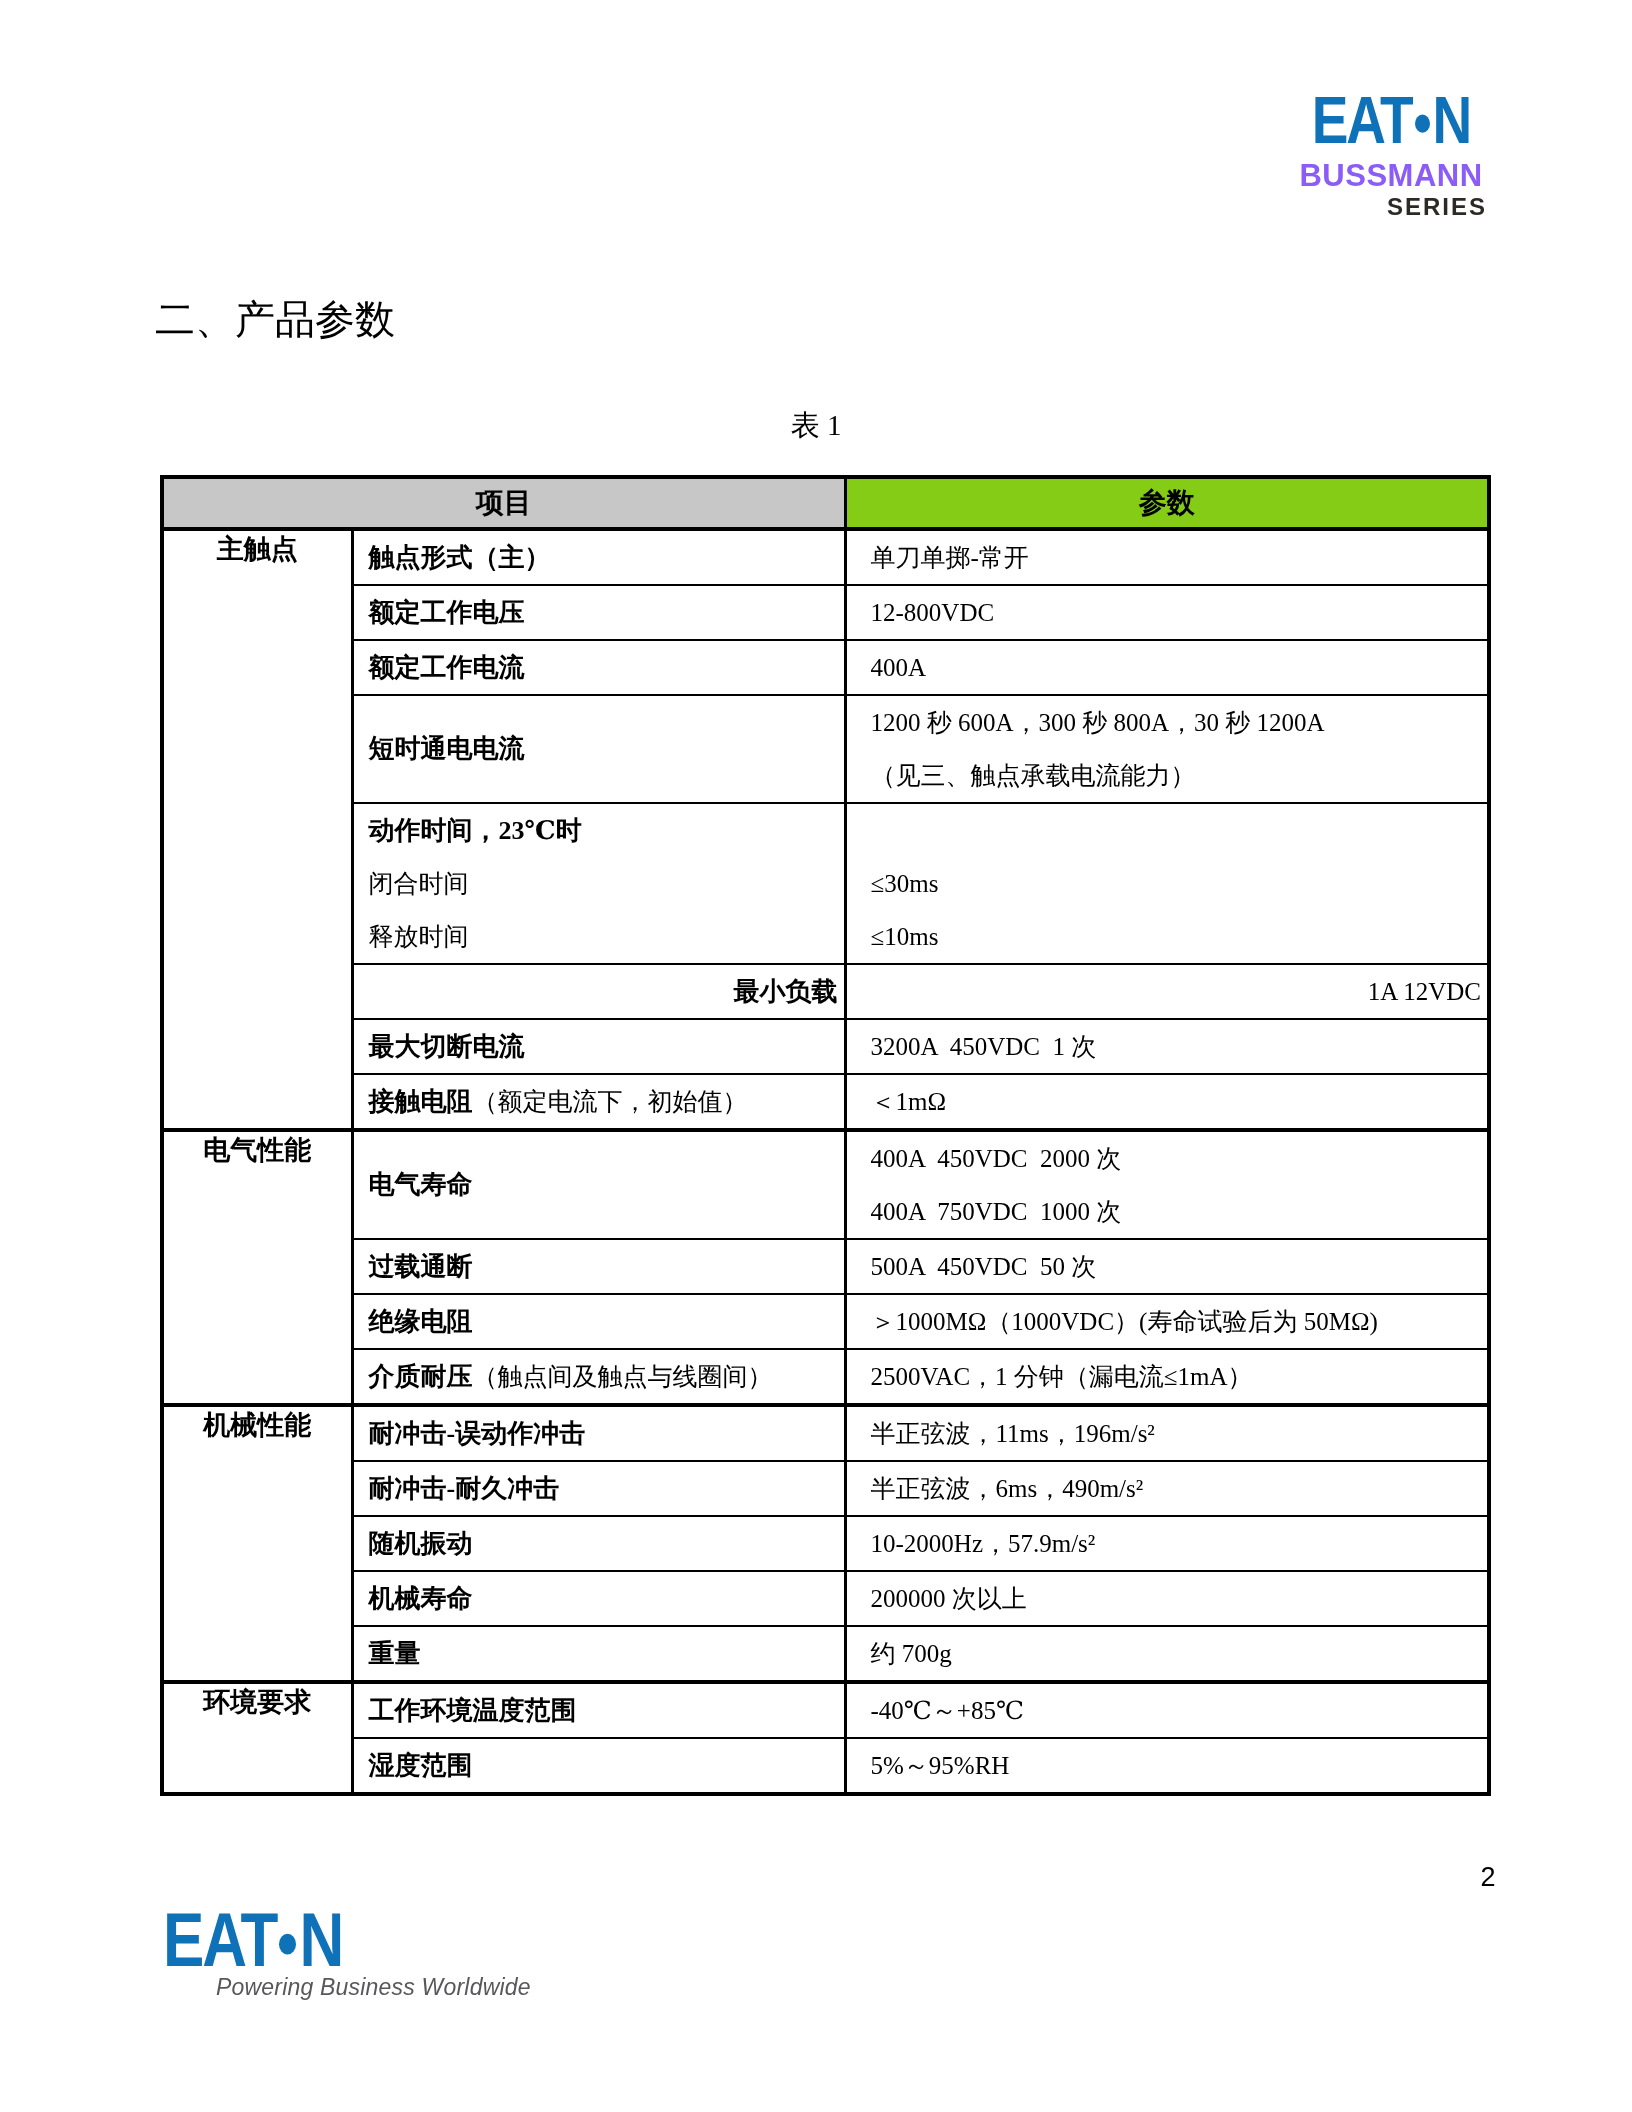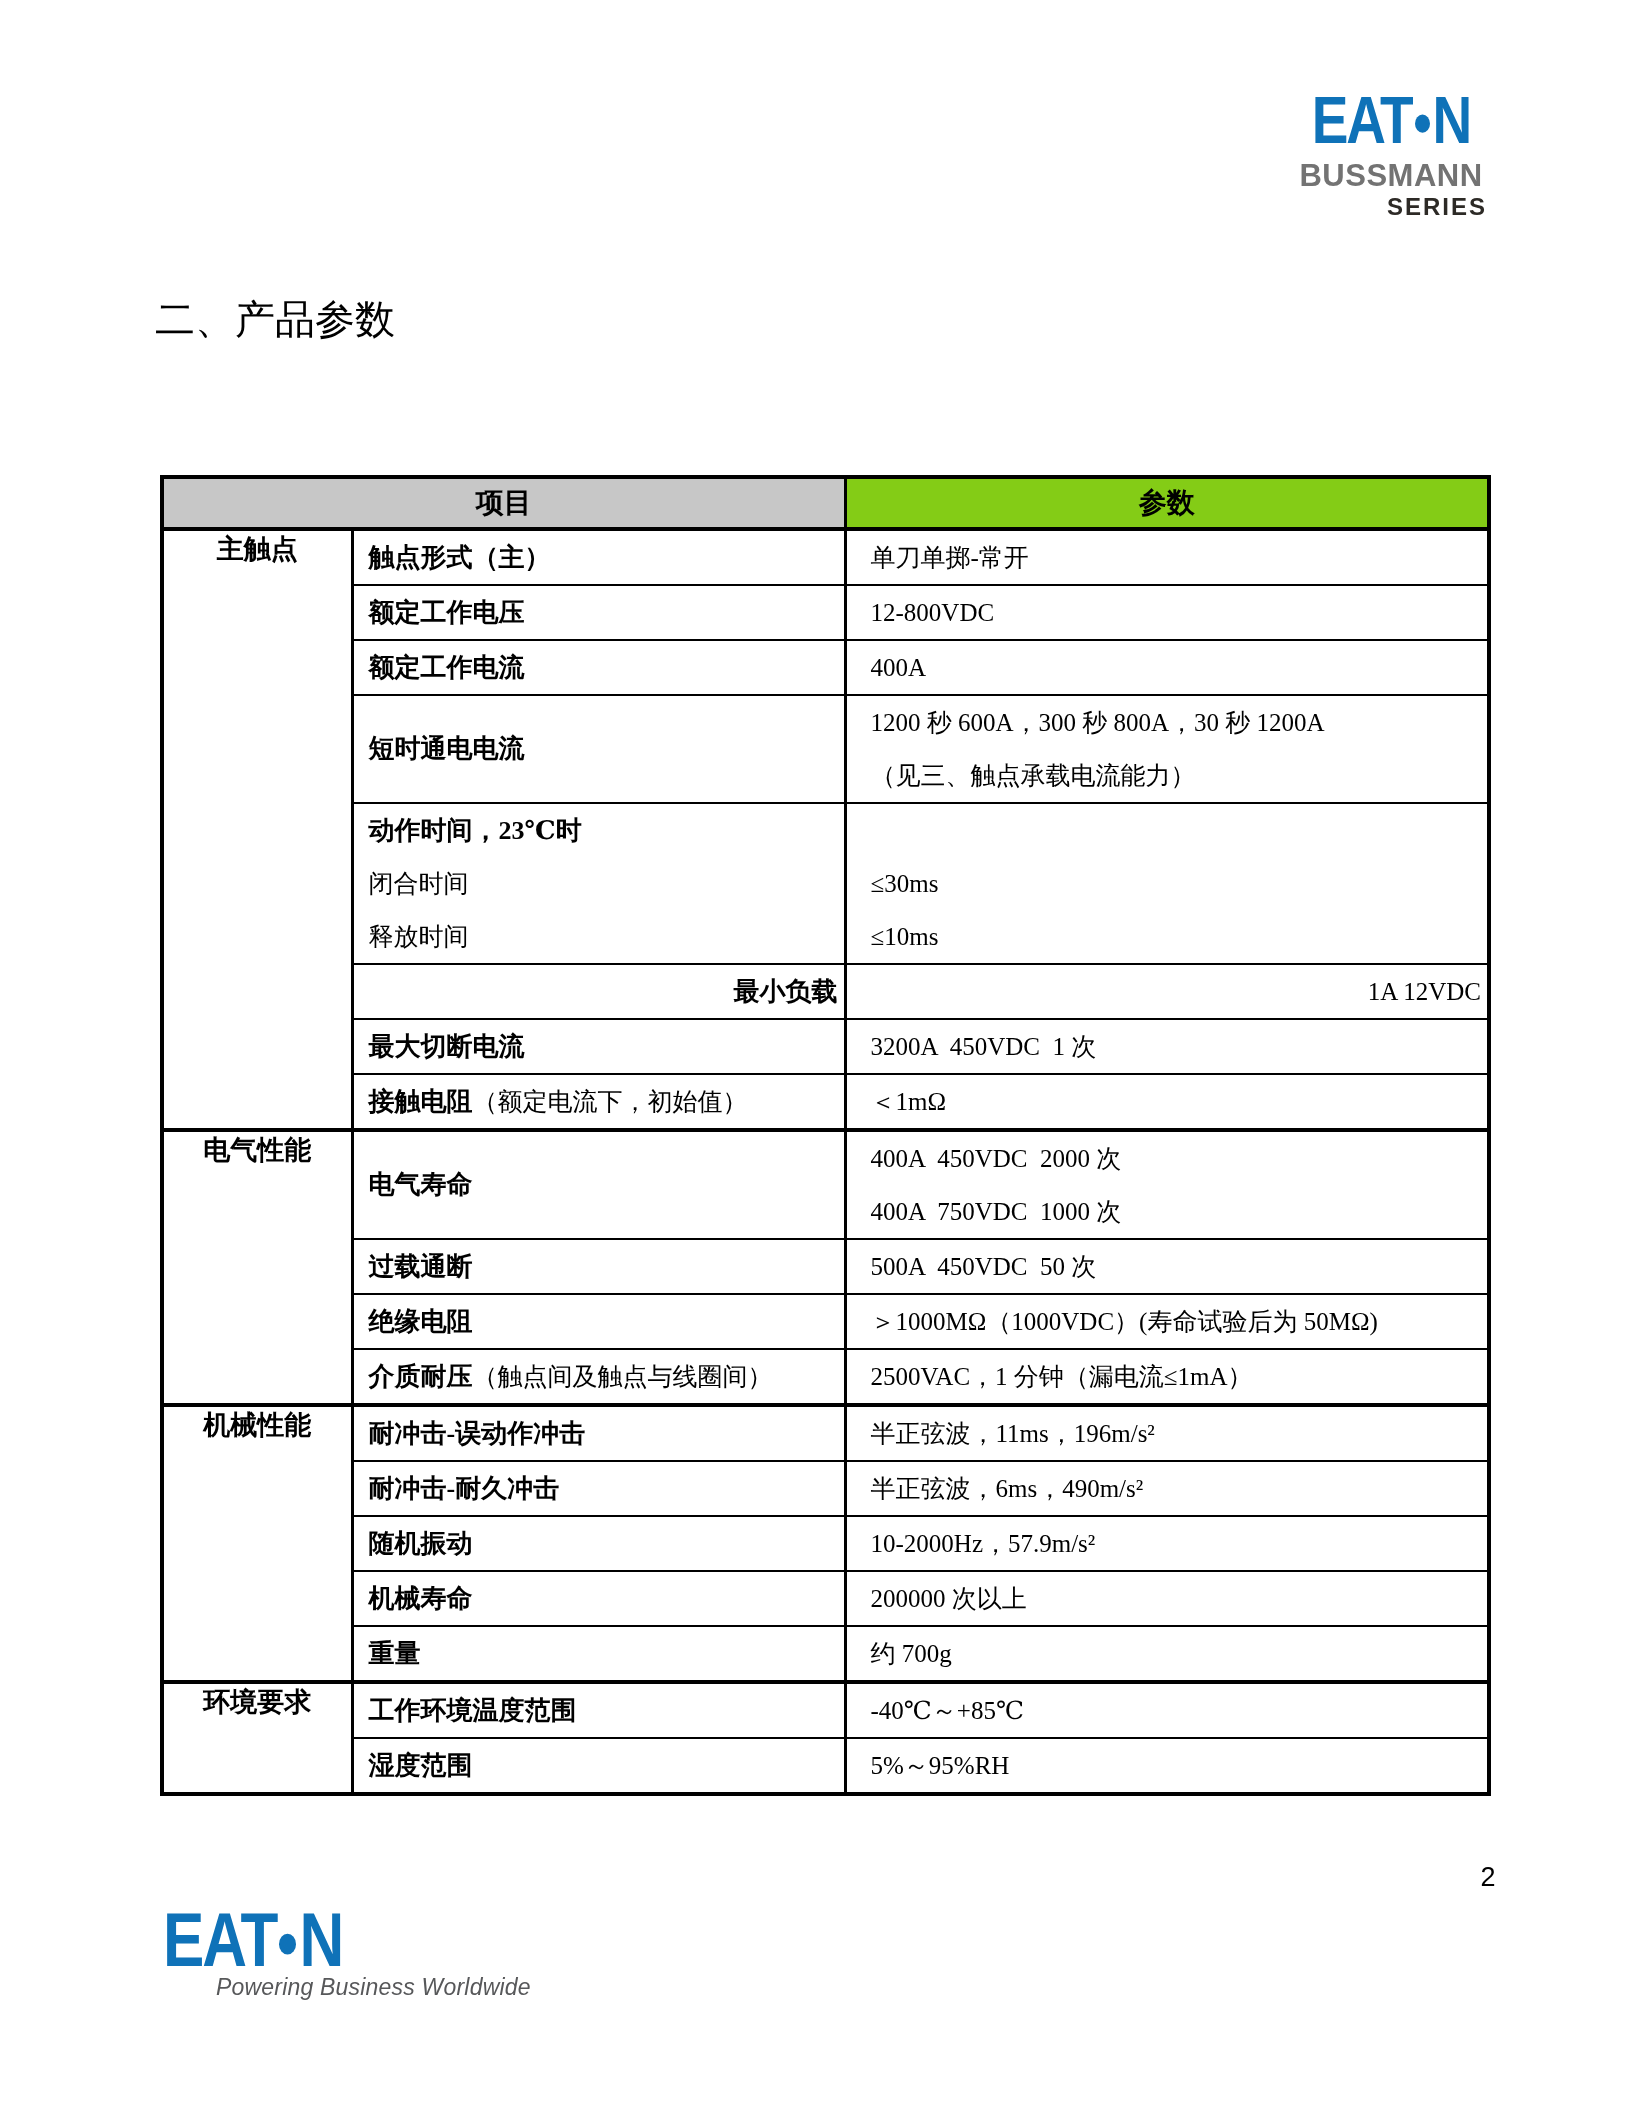--- a/index.html
+++ b/index.html
@@ -94,26 +94,27 @@
 <body>
 
 <div class="page">
 
   <div class="logo-top">
     <div class="eaton-word" style="color: rgb(15, 114, 184);">
       <span>EAT</span>
         <span class="eaton-dot" style="background: rgb(15, 114, 184);"></span>
         <span>N</span>
     </div>
-    <div class="bussmann" style="color: #737373;">BUSSMANN</div>
+    <div class="bussmann" style="color: #8b5cf6;">BUSSMANN</div>
     <div class="series" style="color: rgb(45, 42, 38);">SERIES</div>
   </div>
 
   <div class="heading">二、产品参数</div>
 
+  <div class="tbl-caption">表 1</div>
 
   <table class="spec">
     <colgroup>
       <col style="width:190px">
       <col style="width:493px">
       <col style="width:644px">
     </colgroup>
     <thead>
       <tr>
         <th colspan="2" class="hdr-item" style="background: rgb(199, 199, 199);">项目</th>

